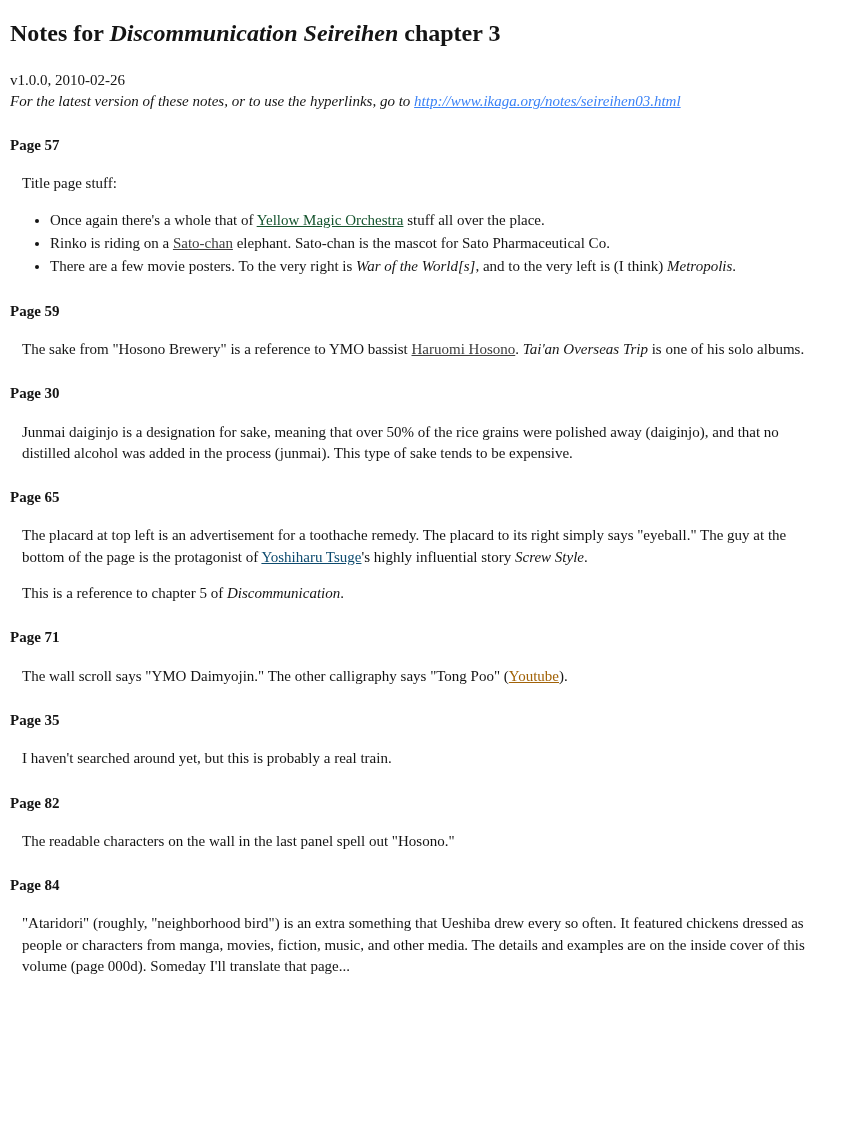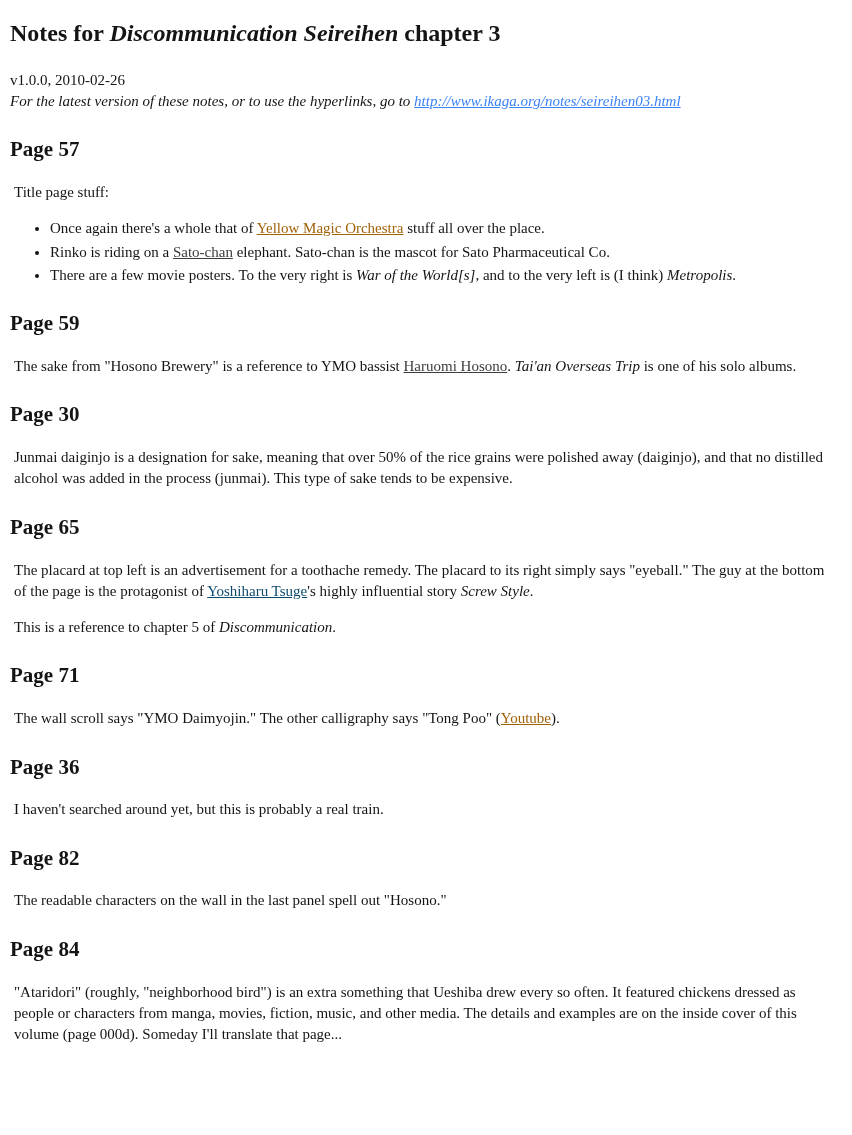--- a/index.html
+++ b/index.html
@@ -13,25 +13,25 @@
     font-size: 15px;
     line-height: 1.42;
   }
   h1 {
     font-size: 24px;
     line-height: 1.15;
     font-weight: bold;
     margin: 10px 0 22px 0;
   }
   h2 {
-    font-size: 21px;
+    font-size: 15px;
     font-weight: bold;
     margin: 23px 0 17px 0;
   }
-  p { margin: 15px 4px; }
+  p { margin: 15px 12px; }
   ul { margin: 15px 0; padding-left: 40px; }
   li { margin: 2px 0; }
   a {
     color: #3d3d3d;
     text-decoration: underline;
     cursor: pointer;
   }
   .i { font-style: italic; }
   .header-meta { margin: 15px 0; }
 </style>
@@ -42,21 +42,21 @@
   <h1><span>Notes for </span><span class="i">Discommunication Seireihen</span><span> chapter 3</span></h1>
   <p class="header-meta"><span>v1.0.0, 2010-02-26</span><br>
   <span class="i"><span>For the latest version of these notes, or to use the hyperlinks, go to </span><a href="#" style="color: #3b82f6;">http://www.ikaga.org/notes/seireihen03.html</a></span></p>
 </header>
 
 <main id="sections">
     <section>
       <h2>Page 57</h2>
       <p><span>Title page stuff:</span></p>
       <ul>
-        <li><span>Once again there's a whole that of </span><a href="#" style="color: #a16207;">Yellow Magic Orchestra</a><span> stuff all over the place.</span></li>
+        <li><span>Once again there's a whole that of </span><a href="#" style="color: #14532d;">Yellow Magic Orchestra</a><span> stuff all over the place.</span></li>
         <li><span>Rinko is riding on a </span><a href="#" style="color: rgb(61, 61, 61);">Sato-chan</a><span> elephant. Sato-chan is the mascot for Sato Pharmaceutical Co.</span></li>
         <li><span>There are a few movie posters. To the very right is </span><span class="i">War of the World[s]</span><span>, and to the very left is (I think) </span><span class="i">Metropolis</span><span>.</span></li>
       </ul>
     </section>
     <section>
       <h2>Page 59</h2>
       <p><span>The sake from "Hosono Brewery" is a reference to YMO bassist </span><a href="#" style="color: rgb(61, 61, 61);">Haruomi Hosono</a><span>. </span><span class="i">Tai'an Overseas Trip</span><span> is one of his solo albums.</span></p>
     </section>
     <section>
       <h2>Page 30</h2>
@@ -67,21 +67,21 @@
       <p><span>The placard at top left is an advertisement for a toothache remedy. The placard to its right simply says "eyeball." The guy at the bottom of the page is the protagonist of </span><a href="#" style="color: #0c4a6e;">Yoshiharu Tsuge</a><span>'s highly influential story </span><span class="i">Screw Style</span><span>.</span></p>
     </section>
     <section>
       <p><span>This is a reference to chapter 5 of </span><span class="i">Discommunication</span><span>.</span></p>
     </section>
     <section>
       <h2>Page 71</h2>
       <p><span>The wall scroll says "YMO Daimyojin." The other calligraphy says "Tong Poo" (</span><a href="#" style="color: #a16207;">Youtube</a><span>).</span></p>
     </section>
     <section>
-      <h2>Page 36</h2>
+      <h2>Page 35</h2>
       <p><span>I haven't searched around yet, but this is probably a real train.</span></p>
     </section>
     <section>
       <h2>Page 82</h2>
       <p><span>The readable characters on the wall in the last panel spell out "Hosono."</span></p>
     </section>
     <section>
       <h2>Page 84</h2>
       <p><span>"Ataridori" (roughly, "neighborhood bird") is an extra something that Ueshiba drew every so often. It featured chickens dressed as people or characters from manga, movies, fiction, music, and other media. The details and examples are on the inside cover of this volume (page 000d). Someday I'll translate that page...</span></p>
     </section>

